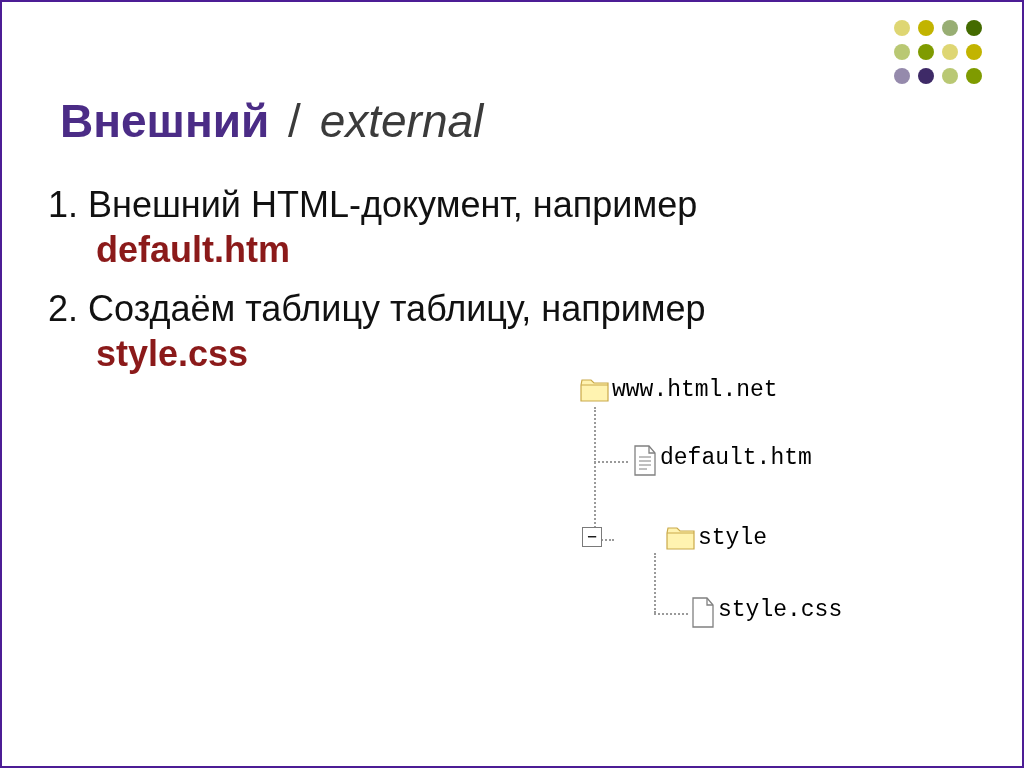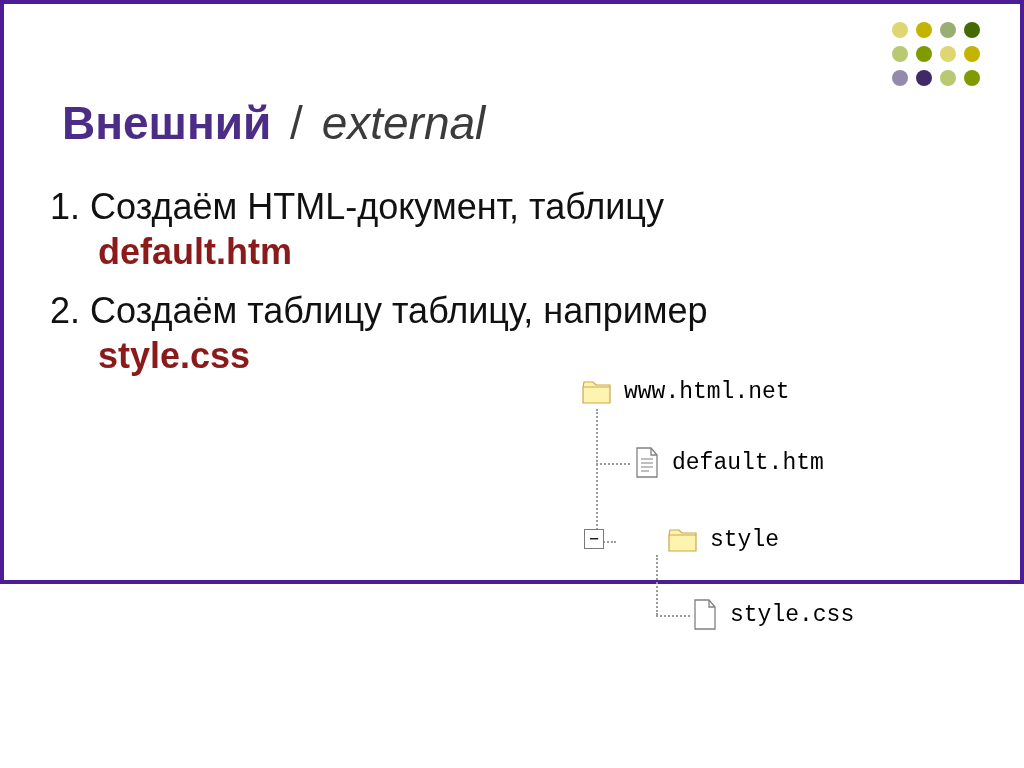--- a/index.html
+++ b/index.html
@@ -7,23 +7,23 @@
     padding: 0;
     width: 1024px;
     height: 768px;
     background: #fff;
     font-family: Arial, Helvetica, sans-serif;
     overflow: hidden;
   }
   .slide {
     position: relative;
     width: 1024px;
-    height: 584px;
+    height: 768px;
     box-sizing: border-box;
-    border: 4px solid #4c1d95;
+    border: 2px solid #4c1d95;
   }
   .dots {
     position: absolute;
     top: 18px;
     right: 32px;
     display: grid;
     grid-template-columns: repeat(4, 24px);
     grid-template-rows: repeat(3, 24px);
     gap: 0;
   }
@@ -67,22 +67,20 @@
     left: 560px;
     top: 375px;
     width: 430px;
     font-family: "Courier New", monospace;
     font-size: 23px;
     color: #000;
   }
   .node {
     position: absolute;
     display: flex;
-    align-items: center;
-    gap: 10px;
     white-space: nowrap;
   }
   .folder-icon svg, .file-icon svg { display: block; }
 
   
   .v1 { position: absolute; left: 32px; top: 30px; width: 0; height: 132px; border-left: 2px dotted #9a9a9a; }
   .h-file1 { position: absolute; left: 32px; top: 84px; width: 34px; border-top: 2px dotted #9a9a9a; }
   .h-folder2 { position: absolute; left: 32px; top: 162px; width: 20px; border-top: 2px dotted #9a9a9a; }
   .expander {
     position: absolute; left: 20px; top: 150px;
@@ -118,21 +116,21 @@
 
   <div class="title">
     <span class="t1">Внешний</span>
     <span class="sep">/</span>
     <span class="t2">external</span>
   </div>
 
   <div class="body">
     <div class="item">
       <span class="num">1.</span>
-      <span class="txt">Создаём HTML-документ, таблицу</span>
+      <span class="txt">Внешний HTML-документ, например</span>
       <span class="hl-block">default.htm</span>
     </div>
     <div class="item">
       <span class="num">2.</span>
       <span class="txt">Создаём таблицу таблицу, например</span>
       <span class="hl-block">style.css</span>
     </div>
   </div>
 
   <div class="tree">

